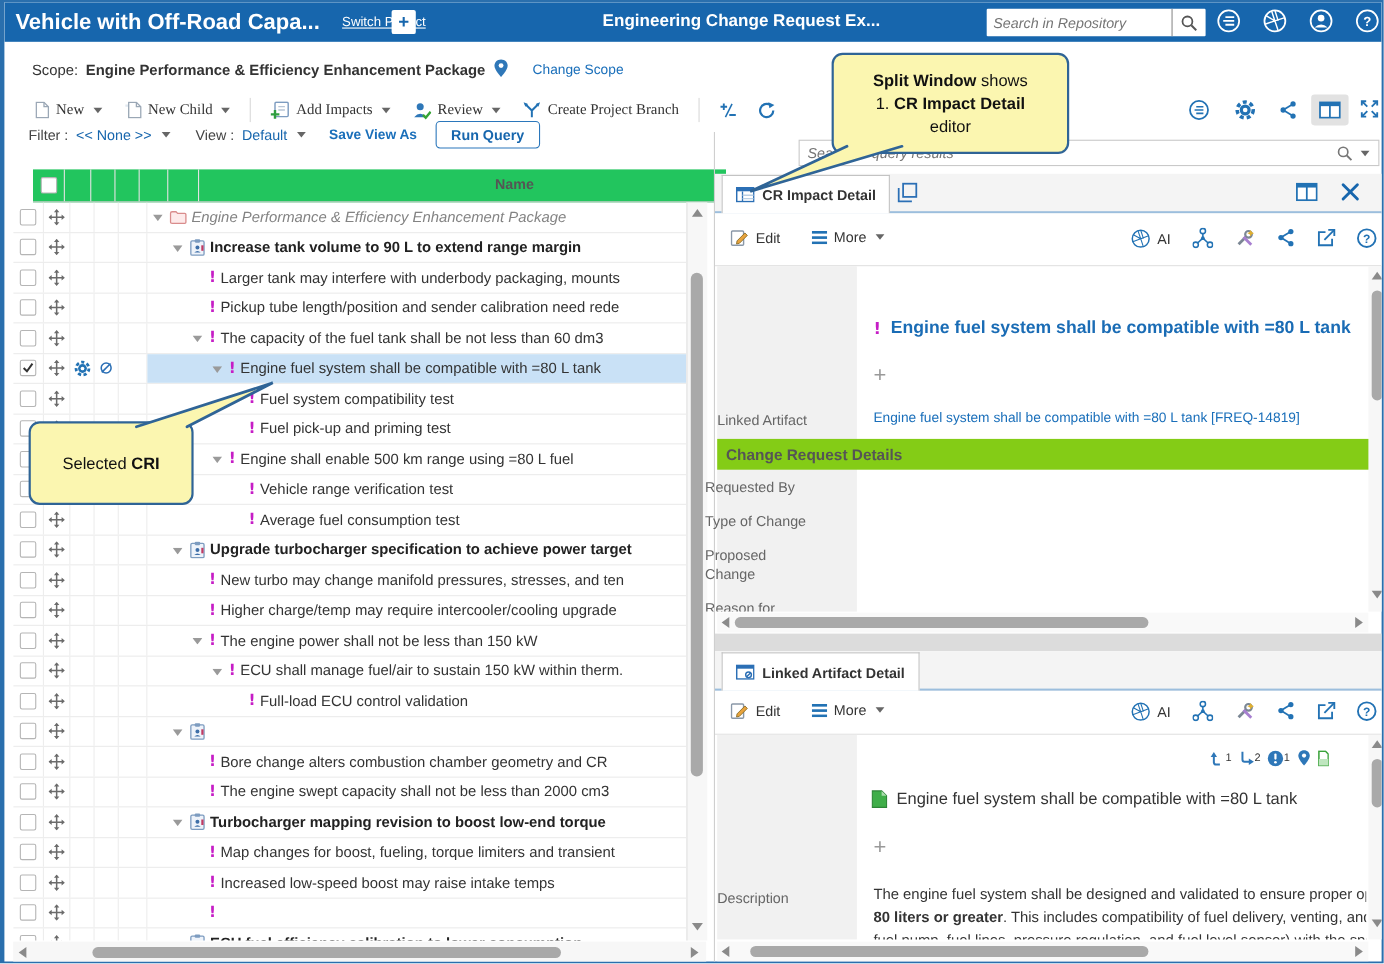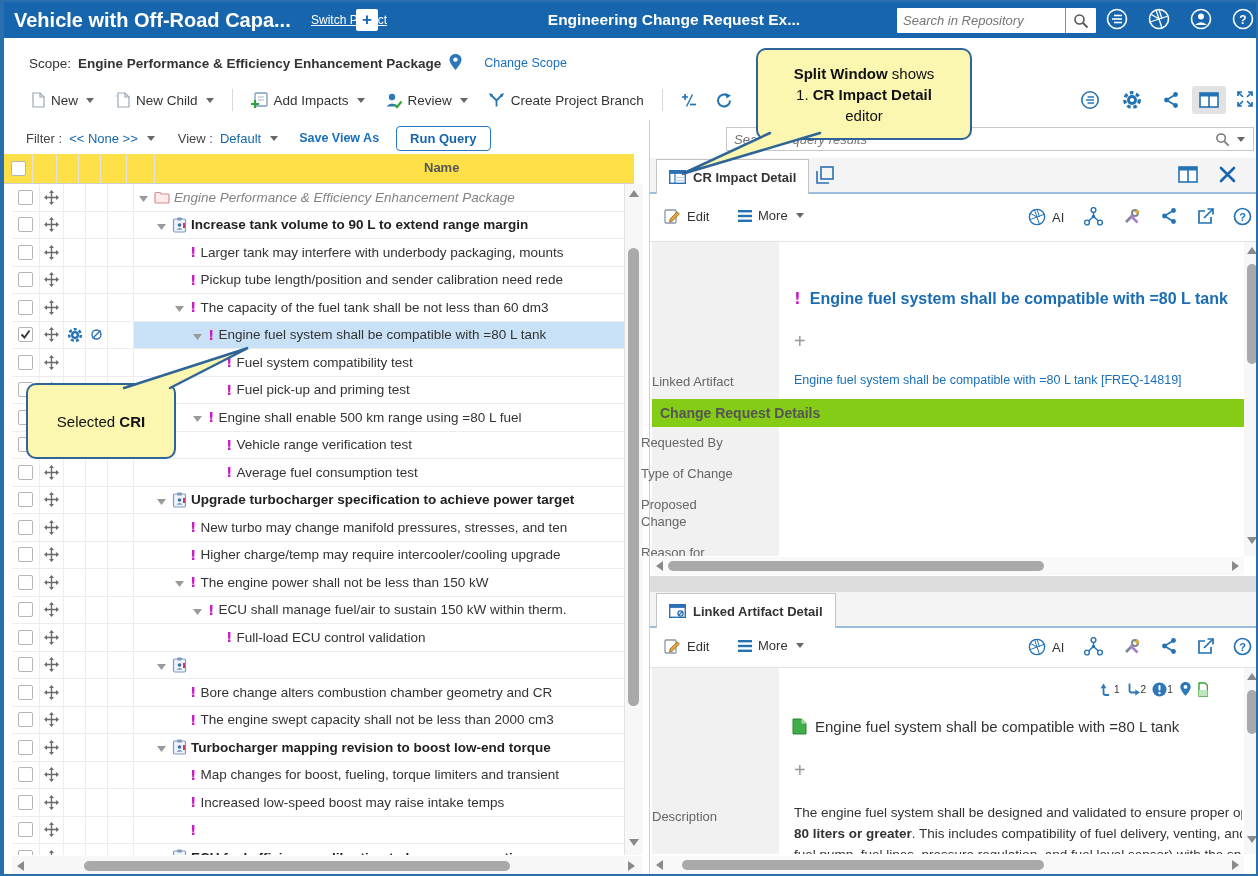--- a/index.html
+++ b/index.html
@@ -15,30 +15,30 @@
   #plus-btn{left:352px;top:7px;width:22px;height:22px;background:#fff;border-radius:2px;
             color:#1766ad;font-weight:bold;font-size:17px;text-align:center;line-height:21px;cursor:pointer;}
   #center-title{left:500px;top:0;width:340px;text-align:center;line-height:36px;font-size:15.5px;font-weight:bold;}
   #repo-search{left:893px;top:6px;width:199px;height:25px;background:#fff;border-radius:1px;display:flex;align-items:center;}
   #repo-search input{flex:1;border:0;outline:0;font-size:13px;font-style:italic;color:#555;padding:0 6px;min-width:0;background:transparent;font-family:"Liberation Sans",sans-serif;}
   .repo-mag{width:30px;height:100%;border-left:1px solid #8d8d8d;display:flex;align-items:center;justify-content:center;}
   .tb-ico{width:26px;height:26px;top:5px;cursor:pointer;}
   
   .link{color:#1a6fba;cursor:pointer;}
   #scope-row{left:25px;top:50px;height:22px;gap:7px;font-size:13.5px;color:#333;}
-  #main-toolbar{left:22px;top:84px;height:28px;gap:8px;font-size:13.5px;color:#333;}
+  #main-toolbar{left:22px;top:84px;height:28px;gap:8px;font-size:13.5px;color:#333;font-family:Liberation Serif, serif;}
   .tbtn{display:flex;align-items:center;gap:6px;padding:3px 6px;cursor:pointer;white-space:nowrap;}
   .caret{width:0;height:0;border-left:4px solid transparent;border-right:4px solid transparent;border-top:5px solid #666;margin-left:2px;}
   .vsep{width:1px;height:22px;background:#d9d9d9;margin:0 4px;}
-  #filter-row{left:22px;top:123px;height:26px;gap:7px;font-size:13px;color:#444;}
+  #filter-row{left:22px;top:107px;height:26px;gap:7px;font-size:13px;color:#444;}
   .drop-val{color:#1766ad;}
   #run-query{border:1.5px solid #2b77bb;border-radius:4px;color:#1766ad;font-weight:bold;font-size:13px;
              padding:4px 13px;margin-left:10px;background:#fff;cursor:pointer;}
   
-  #thead{left:0;top:152px;width:630px;height:30px;background:#fde047;border-bottom:1px solid #cfcfcf;box-sizing:border-box;text-align:right;}
+  #thead{left:26px;top:152px;width:630px;height:30px;background:#22c55e;border-bottom:1px solid #cfcfcf;box-sizing:border-box;text-align:right;}
   .hcell{position:absolute;top:0;height:29px;border-right:1px solid #e3e3e3;}
   #name-h{left:420px;top:6px;font-size:13px;font-weight:bold;color:#555;}
   #tree{left:8px;top:182px;width:612px;height:671px;overflow:hidden;}
   .trow{position:relative;height:27.5px;border-bottom:1px solid #ececec;box-sizing:border-box;display:flex;}
   .cell{height:100%;border-right:1px solid #ededed;box-sizing:border-box;display:flex;align-items:center;justify-content:center;flex:none;}
   .c-check{width:28px;} .c-move{width:24px;} .c-gear{width:22px;} .c-edit{width:22px;} .c-e1{width:26px;}
   .cbx{width:13px;height:13px;border:1px solid #b5b5b5;border-radius:2px;background:#fff;display:flex;align-items:center;justify-content:center;}
   .trow .c-gear > *, .trow .c-edit > *, .trow .cbx svg{display:none;}
   .trow.selected .c-gear > *, .trow.selected .c-edit > *, .trow.selected .cbx svg{display:block;}
   .namecell{flex:1;display:flex;align-items:center;overflow:hidden;white-space:nowrap;gap:4px;}

